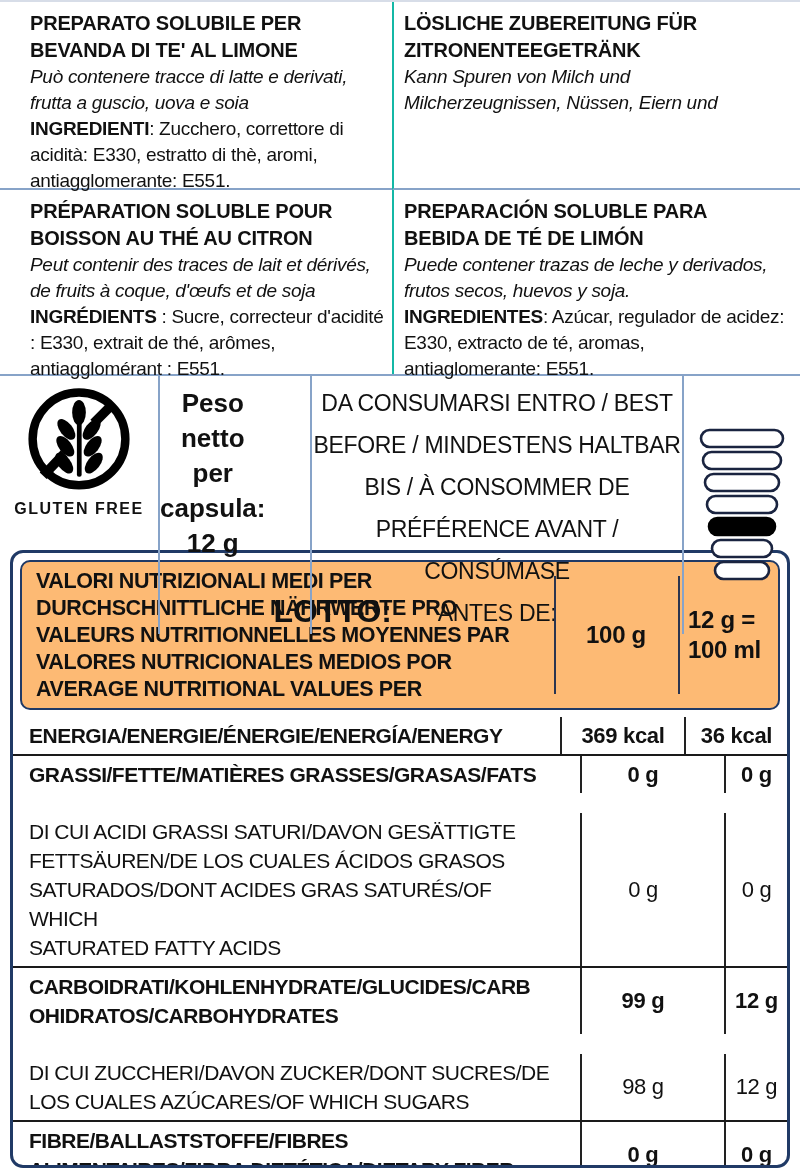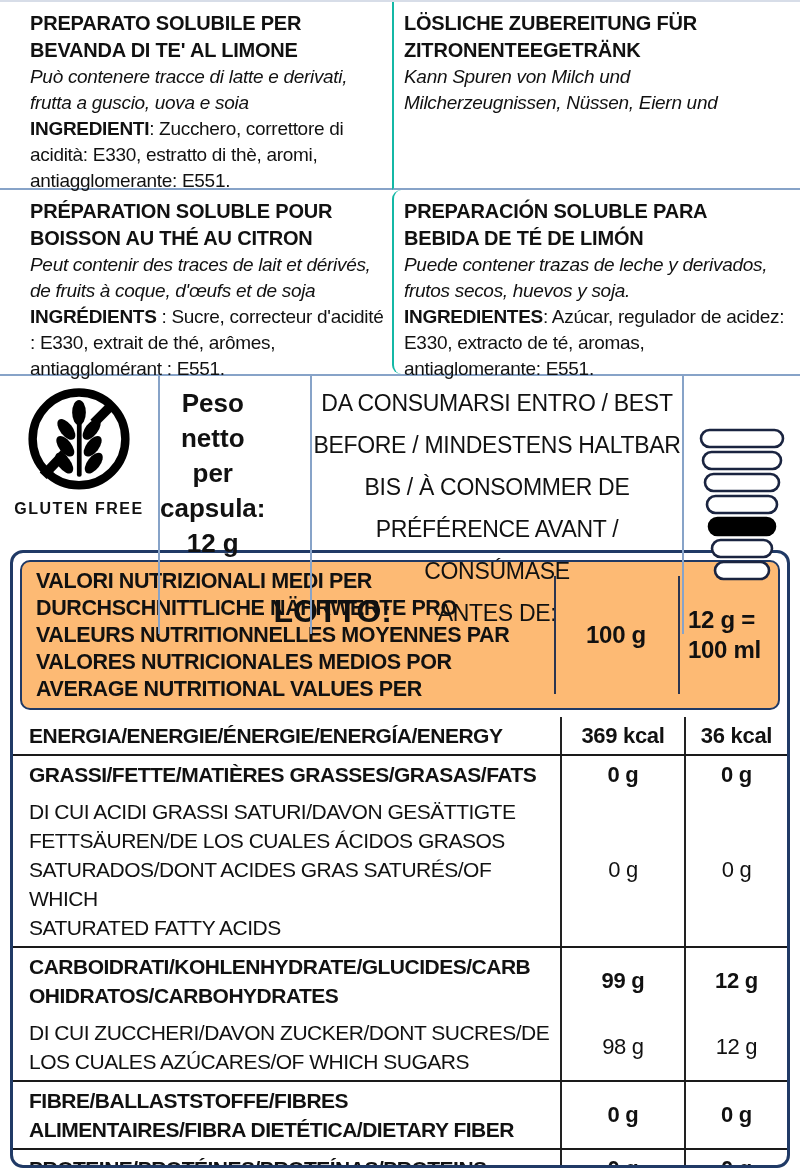--- a/index.html
+++ b/index.html
@@ -11,21 +11,21 @@
   .sheet { width:800px; height:1170px; }
 
   
   .top-grid {
     display:grid; grid-template-columns:392px 408px;
     border-top:2px solid #d7dde8;
   }
   .quad { padding:8px 0 4px 30px; font-size:19px; line-height:25.5px; letter-spacing:-0.3px; }
   .quad.rcol { border-left:2px solid #14b8a6; padding-left:10px; padding-right:14px; }
   .quad.row1 { height:174px; border-bottom:2px solid #87a3c8; }
-  .quad.row2 { height:172px;border-radius:9px; }
+  .quad.row2 { height:172px; }
   .prod-title { font-weight:bold; font-size:20px; line-height:27px; letter-spacing:-0.2px; }
   .allergen { font-style:italic; font-size:19px; line-height:26px; }
   .ingr { font-size:19px; line-height:26px; }
   .ingr b { font-weight:bold; }
   .gap-before { margin-top:13px; }
 
   
   .mid-band {
     display:grid; grid-template-columns:158px 152px 372px 118px;
     height:170px; border-top:2px solid #87a3c8;
@@ -65,21 +65,21 @@
   }
   .nh-col { position:relative; display:flex; align-items:center; justify-content:center;
     font-weight:bold; font-size:24px; letter-spacing:-0.3px; }
   .nh-col::before {
     content:""; position:absolute; left:0; top:14px; bottom:14px; width:2px; background:#2a3550;
   }
   .nh-col.capsule { justify-content:flex-start; padding-left:10px; white-space:pre-line; line-height:30px; }
 
   .nbody { }
   .trow { display:grid; grid-template-columns:547px 124px 1fr; }
-  .trow + .trow { border-top:2px solid #1a1a1a; }
+  .trow + .trow { border-top:2px solid #1a1a1a;gap:20px; }
   .lbl { padding:4px 4px 4px 16px; font-weight:bold; font-size:21px; line-height:29px;
          letter-spacing:-0.5px; white-space:pre-line; }
   .lbl.sub { font-weight:normal; }
   .vcell { border-left:2px solid #222; display:flex; align-items:center; justify-content:center;
            font-weight:bold; font-size:22px; letter-spacing:-0.3px; }
   .vcell.sub { font-weight:normal; }
 </style>
 </head>
 <body>
 

